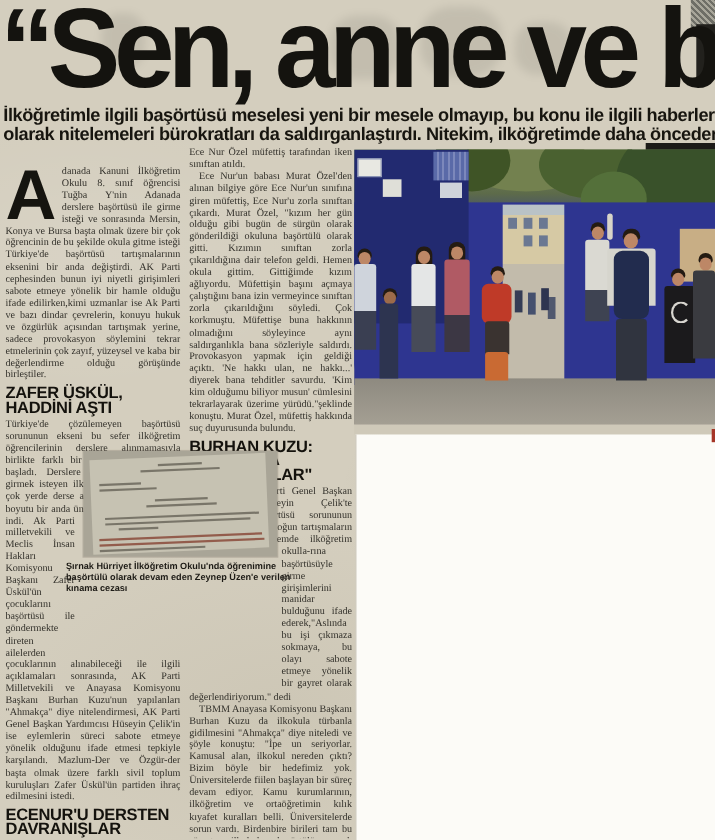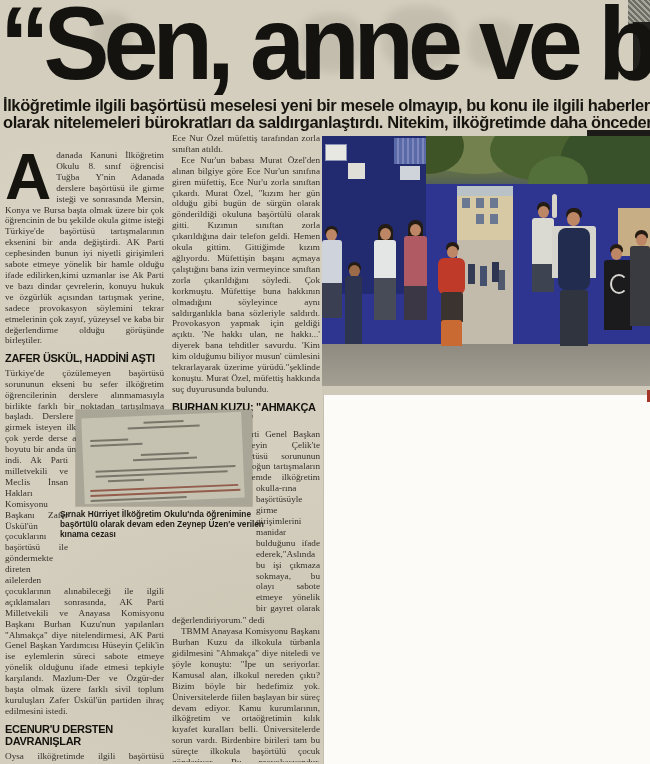--- a/index.html
+++ b/index.html
@@ -38,21 +38,21 @@
   #col1{left:5px;top:150px;width:159px;height:612px;overflow:hidden;}
   #col2{left:172px;top:133px;width:148px;height:629px;overflow:hidden;}
   .col p{margin:0;}
   .col p.ind{text-indent:9px;}
   .dropcap{
     float:left;font-family:"Liberation Sans", sans-serif;font-weight:bold;
     font-size:64px;line-height:50px;color:#15140f;margin:2px 5px 0 0;
   }
   .colhead{
     font-family:"Liberation Sans", sans-serif;font-weight:bold;
-    font-size:11px;line-height:12.5px;letter-spacing:-0.3px;color:#14120d;
+    font-size:15px;line-height:12.5px;letter-spacing:-0.3px;color:#14120d;
     margin:6px 0 3px 0;text-align:left;
   }
   .wrap-r{float:right;width:92px;height:120px;margin-left:4px;}
   .wrap-l{float:left;width:80px;height:132px;margin-right:4px;}
   
   #doc-photo{
     position:absolute;left:76px;top:410px;width:176px;height:96px;
     background:#a9a597;box-shadow:0 0 0 1px rgba(90,85,70,.25);overflow:hidden;
   }
   #doc-paper{
@@ -103,21 +103,21 @@
 
   <div class="col" id="col1">
     <p><span class="dropcap">A</span><span>danada Kanuni İlköğretim Okulu 8. sınıf öğrencisi Tuğba Y'nin Adanada derslere başörtüsü ile girme isteği ve sonrasında Mersin, Konya ve Bursa başta olmak üzere bir çok öğrencinin de bu şekilde okula gitme isteği Türkiye'de başörtüsü tartışmalarının eksenini bir anda değiştirdi. AK Parti cephesinden bunun iyi niyetli girişimleri sabote etmeye yönelik bir hamle olduğu ifade edilirken,kimi uzmanlar ise Ak Parti ve bazı dindar çevrelerin, konuyu hukuk ve özgürlük açısından tartışmak yerine, sadece provokasyon söylemini tekrar etmelerinin çok zayıf, yüzeysel ve kaba bir değerlendirme olduğu görüşünde birleştiler.</span></p>
     <div class="colhead">ZAFER ÜSKÜL, HADDİNİ AŞTI</div>
     <p><span>Türkiye'de çözülemeyen başörtüsü sorununun ekseni bu sefer ilköğretim öğrencilerinin derslere alınmamasıyla birlikte farklı bir noktadan tartışılmaya başladı. Derslere başörtüsü ile derse girmek isteyen ilköğretim öğrencileri bir çok yerde derse alınmadı ve tartışmanın boyutu bir anda üniversiteden, ilköğretime indi. Ak Parti</span> <span class="wrap-r"></span><span>milletvekili ve Meclis İnsan Hakları Komisyonu Başkanı Zafer Üskül'ün çocuklarını başörtüsü ile göndermekte direten ailelerden çocuklarının alınabileceği ile ilgili açıklamaları sonrasında, AK Parti Milletvekili ve Anayasa Komisyonu Başkanı Burhan Kuzu'nun yapılanları "Ahmakça" diye nitelendirmesi, AK Parti Genel Başkan Yardımcısı Hüseyin Çelik'in ise eylemlerin süreci sabote etmeye yönelik olduğunu ifade etmesi tepkiyle karşılandı. Mazlum-Der ve Özgür-der başta olmak üzere farklı sivil toplum kuruluşları Zafer Üskül'ün partiden ihraç edilmesini istedi.</span></p>
     <div class="colhead">ECENUR'U DERSTEN DAVRANIŞLAR</div>
     <p><span>Oysa ilköğretimde ilgili başörtüsü meselesi yeni bir mesele olmayıp, bu konu ile ilgili haberler daha önce de gazetemizde yayınlanmıştı. Bunu görmeyen sağcı basının meseleyi bir provokasyon olarak nitelemeleri bürokratları da saldırganlaştırdı. Nitekim,ilköğretimde daha önceden okula gidebilen Ecenur'da Üskül'ün açıklamaları sonrası eğitim gördüğ sınıftan çıkarıldı. Diyarbakır'ın merkez Yenişehir ilçesi Hamravat İlköğretim Okulu 6-A sınıfı öğrencisi iken başörtülü olduğu gerekçesiyle okulundan alınarak Vali Nafiz Kayalı YİBO'ya sürgün edilen</span></p>
   </div>
 
   <div class="col" id="col2">
-    <p><span>Ece Nur Özel müfettiş tarafından zorla sınıftan atıldı.</span></p>
+    <p><span>Ece Nur Özel müfettiş tarafından iken sınıftan atıldı.</span></p>
     <p class="ind"><span>Ece Nur'un babası Murat Özel'den alınan bilgiye göre Ece Nur'un sınıfına giren müfettiş, Ece Nur'u zorla sınıftan çıkardı. Murat Özel, "kızım her gün olduğu gibi bugün de sürgün olarak gönderildiği okuluna başörtülü olarak gitti. Kızımın sınıftan zorla çıkarıldığına dair telefon geldi. Hemen okula gittim. Gittiğimde kızım ağlıyordu. Müfettişin başını açmaya çalıştığını bana izin vermeyince sınıftan zorla çıkarıldığını söyledi. Çok korkmuştu. Müfettişe buna hakkının olmadığını söyleyince aynı saldırganlıkla bana sözleriyle saldırdı. Provokasyon yapmak için geldiği açıktı. 'Ne hakkı ulan, ne hakkı...' diyerek bana tehditler savurdu. 'Kim kim olduğumu biliyor musun' cümlesini tekrarlayarak üzerime yürüdü."şeklinde konuştu. Murat Özel, müfettiş hakkında suç duyurusunda bulundu.</span></p>
     <div class="colhead">BURHAN KUZU: "AHMAKÇA DAVRANIŞLAR"</div>
     <p><span>Öte yandan AK Parti Genel Başkan Yardımcısı Hüseyin Çelik'te kamuoyunda başörtüsü sorununun çözümü konusunda yoğun tartışmaların yaşandığı bir dönemde ilköğretim okulla-</span><span class="wrap-l"></span><span>rına başörtüsüyle girme girişimlerini manidar bulduğunu ifade ederek,"Aslında bu işi çıkmaza sokmaya, bu olayı sabote etmeye yönelik bir gayret olarak değerlendiriyorum." dedi</span></p>
     <p class="ind"><span>TBMM Anayasa Komisyonu Başkanı Burhan Kuzu da ilkokula türbanla gidilmesini "Ahmakça" diye niteledi ve şöyle konuştu: "İpe un seriyorlar. Kamusal alan, ilkokul nereden çıktı? Bizim böyle bir hedefimiz yok. Üniversitelerde fiilen başlayan bir süreç devam ediyor. Kamu kurumlarının, ilköğretim ve ortaöğretimin kılık kıyafet kuralları belli. Üniversitelerde sorun vardı. Birdenbire birileri tam bu süreçte ilkokula başörtülü çocuk gönderiyor. Bu provokasyondur. Ahmakça davranışlardır." dedi.</span></p>
 
   </div>
 
   <div id="doc-photo">
     <div id="doc-paper">
       <div class="docline" style="left:62px;top:6px;width:40px;"></div>

